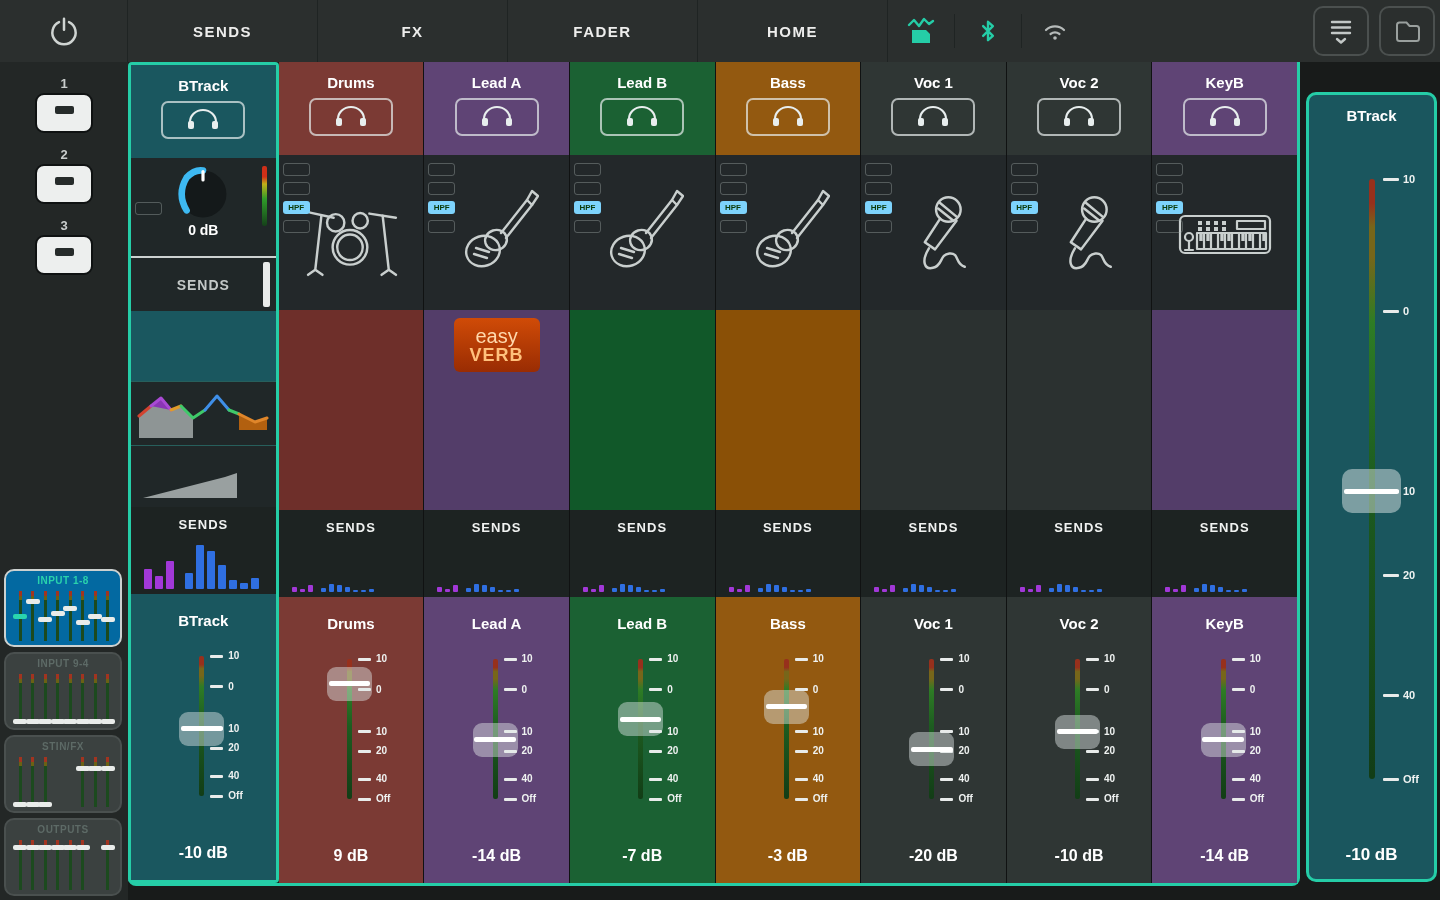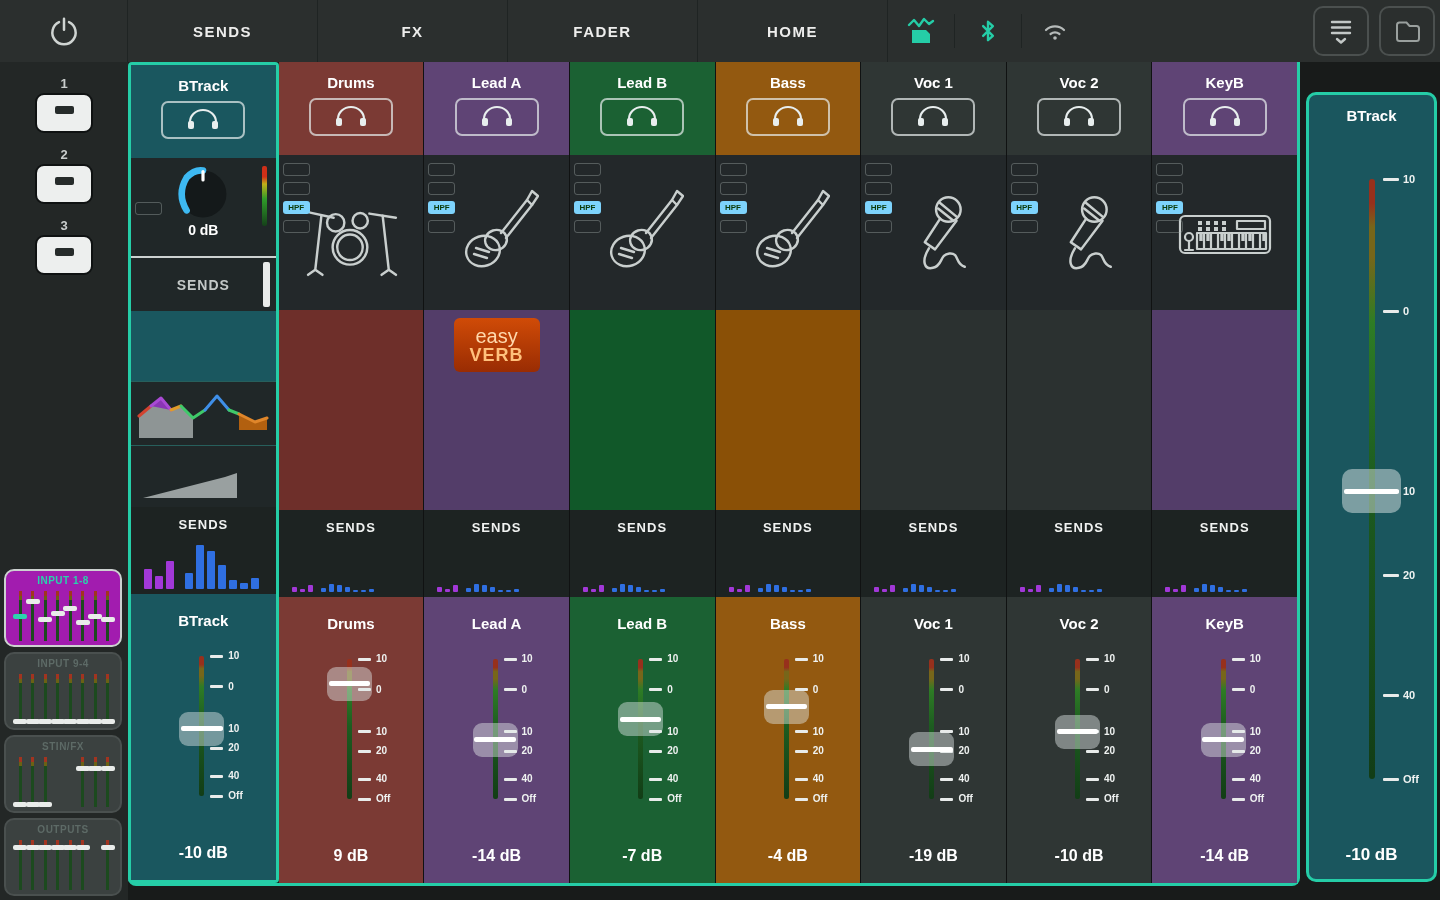--- a/index.html
+++ b/index.html
@@ -28,21 +28,21 @@
   .sidebar { position:absolute; left:0; top:62px; width:128px; height:838px;
              background:#232726; }
   .bank { margin-top:14px; display:flex; flex-direction:column; align-items:center; cursor:pointer; }
   .bank-num { font-size:13px; font-weight:bold; color:#c9cdcc; margin-bottom:2px; }
   .bank-btn { width:58px; height:40px; background:#edefee; border:2px solid #0f1212;
               border-radius:9px; display:flex; align-items:center; justify-content:center; }
   .bank-slot { width:19px; height:8px; background:#262b2a; border-radius:2px; margin-top:-6px; }
   .views { position:absolute; left:4px; bottom:4px; }
   .mini { width:118px; height:78px; background:#3b4140; border:2px solid #4a504f;
           border-radius:10px; margin-top:5px; position:relative; cursor:pointer; }
-  .mini.active { background:#a21caf; border-color:#ccd1d0; }
+  .mini.active { background:#0369a1; border-color:#ccd1d0; }
   .mini-label { text-align:center; font-size:10px; font-weight:bold; color:#5d6a66;
                 padding-top:4px; letter-spacing:0.5px; }
   .mini.active .mini-label { color:#29d2ac; }
   .mini-row { position:absolute; left:8px; right:6px; top:18px; bottom:4px; display:flex; }
   .mini-col { flex:1; position:relative; }
   .mini-track { position:absolute; left:50%; margin-left:-1.5px; top:2px; width:3px; height:50px;
                 background:linear-gradient(#a23420 0 5px, #6b6114 5px 9px, #1c4a1e 9px 100%); }
   .mini-handle { position:absolute; left:50%; margin-left:-7px; width:14px; height:5px;
                  border-radius:2px; background:#e9ecea; }
   .mini-handle.sel { background:#2ad4ae; }
@@ -722,21 +722,21 @@
           <div class="sf-tick" style="top: 71.3px;"></div>
           <div class="sf-ticklabel" style="top: 66.8px;">10</div>
           <div class="sf-tick" style="top: 90.9px;"></div>
           <div class="sf-ticklabel" style="top: 86.4px;">20</div>
           <div class="sf-tick" style="top: 118.9px;"></div>
           <div class="sf-ticklabel" style="top: 114.4px;">40</div>
           <div class="sf-tick" style="top: 138.5px;"></div>
           <div class="sf-ticklabel" style="top: 134px;">Off</div>
           <div class="sf-handle" style="top: 30.6px;"></div>
         </div>
-        <div class="fz-value">-4 dB</div>
+        <div class="fz-value">-3 dB</div>
       </div>
     </section>
     <section class="strip">
       <header class="s-head" style="background: rgb(47, 54, 52);">
         <div class="s-name">Voc 1</div>
         <div class="hp">
           <span>
             <svg width="36" height="24" viewBox="0 0 36 24" fill="none" stroke="#e8eeee" stroke-width="2.2" stroke-linecap="round">
               <path d="M5 19 v-5 a13 12 0 0 1 26 0 v5"></path>
               <rect x="3" y="13" width="6" height="8" rx="2" fill="#e8eeee" stroke="none"></rect>
@@ -788,21 +788,21 @@
           <div class="sf-tick" style="top: 71.3px;"></div>
           <div class="sf-ticklabel" style="top: 66.8px;">10</div>
           <div class="sf-tick" style="top: 90.9px;"></div>
           <div class="sf-ticklabel" style="top: 86.4px;">20</div>
           <div class="sf-tick" style="top: 118.9px;"></div>
           <div class="sf-ticklabel" style="top: 114.4px;">40</div>
           <div class="sf-tick" style="top: 138.5px;"></div>
           <div class="sf-ticklabel" style="top: 134px;">Off</div>
           <div class="sf-handle" style="top: 73.44px;"></div>
         </div>
-        <div class="fz-value">-19 dB</div>
+        <div class="fz-value">-20 dB</div>
       </div>
     </section>
     <section class="strip">
       <header class="s-head" style="background: rgb(47, 54, 52);">
         <div class="s-name">Voc 2</div>
         <div class="hp">
           <span>
             <svg width="36" height="24" viewBox="0 0 36 24" fill="none" stroke="#e8eeee" stroke-width="2.2" stroke-linecap="round">
               <path d="M5 19 v-5 a13 12 0 0 1 26 0 v5"></path>
               <rect x="3" y="13" width="6" height="8" rx="2" fill="#e8eeee" stroke="none"></rect>

